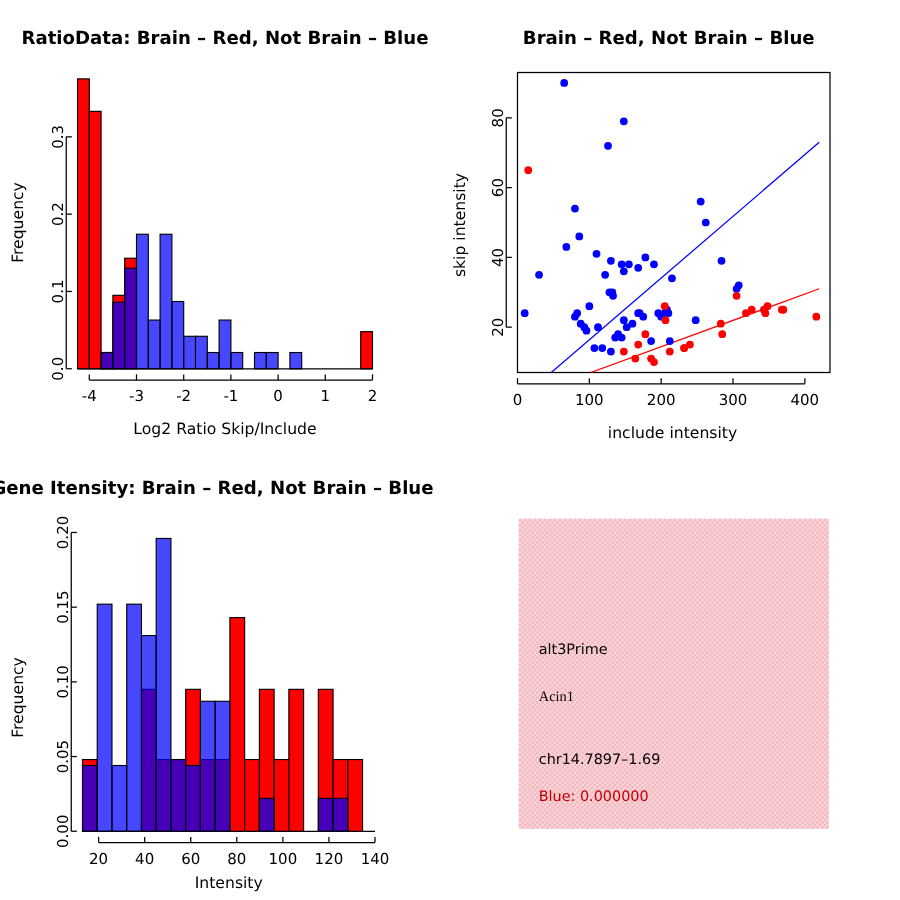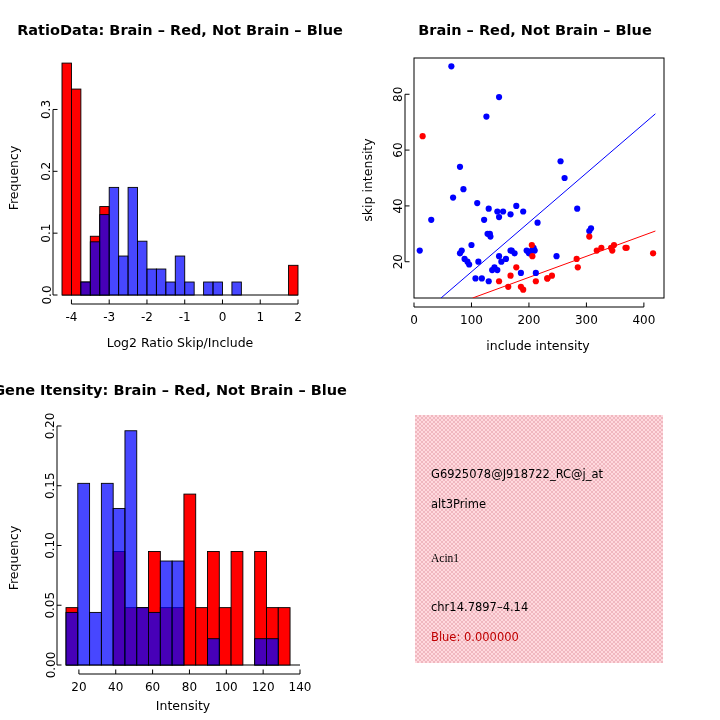--- a/index.html
+++ b/index.html
@@ -256,20 +256,19 @@
           <text x="51" y="185.48780487804876" text-anchor="middle" dominant-baseline="middle" class="tick" transform="rotate(-90 51 185.48780487804876)">0.10</text>
           <line x1="57" y1="125.73170731707319" x2="61.5" y2="125.73170731707319" stroke="#000" stroke-width="1"></line>
           <text x="51" y="125.73170731707319" text-anchor="middle" dominant-baseline="middle" class="tick" transform="rotate(-90 51 125.73170731707319)">0.15</text>
           <line x1="57" y1="65.97560975609753" x2="61.5" y2="65.97560975609753" stroke="#000" stroke-width="1"></line>
           <text x="51" y="65.97560975609753" text-anchor="middle" dominant-baseline="middle" class="tick" transform="rotate(-90 51 65.97560975609753)">0.20</text>
         </g>
     </svg>
   </div>
 
   <div class="info-panel">
-    <div class="info-line" style="top:52px;">G6925078@J918722_RC@j_at</div>
-    <div class="info-line" style="top:82px;text-align:right;">alt3Prime</div>
+    <div class="info-line" style="top:97px;text-align:right;">alt3Prime</div>
     <div class="info-line" style="top:137px;font-family:Liberation Serif, serif;">Acin1</div>
-    <div class="info-line" style="top:185px;">chr14.7897–4.14</div>
+    <div class="info-line" style="top:185px;">chr14.7897–1.69</div>
     <div class="info-line info-pval" style="top:215px;">Blue: 0.000000</div>
   </div>
 
 </div>
 
 </body></html>

